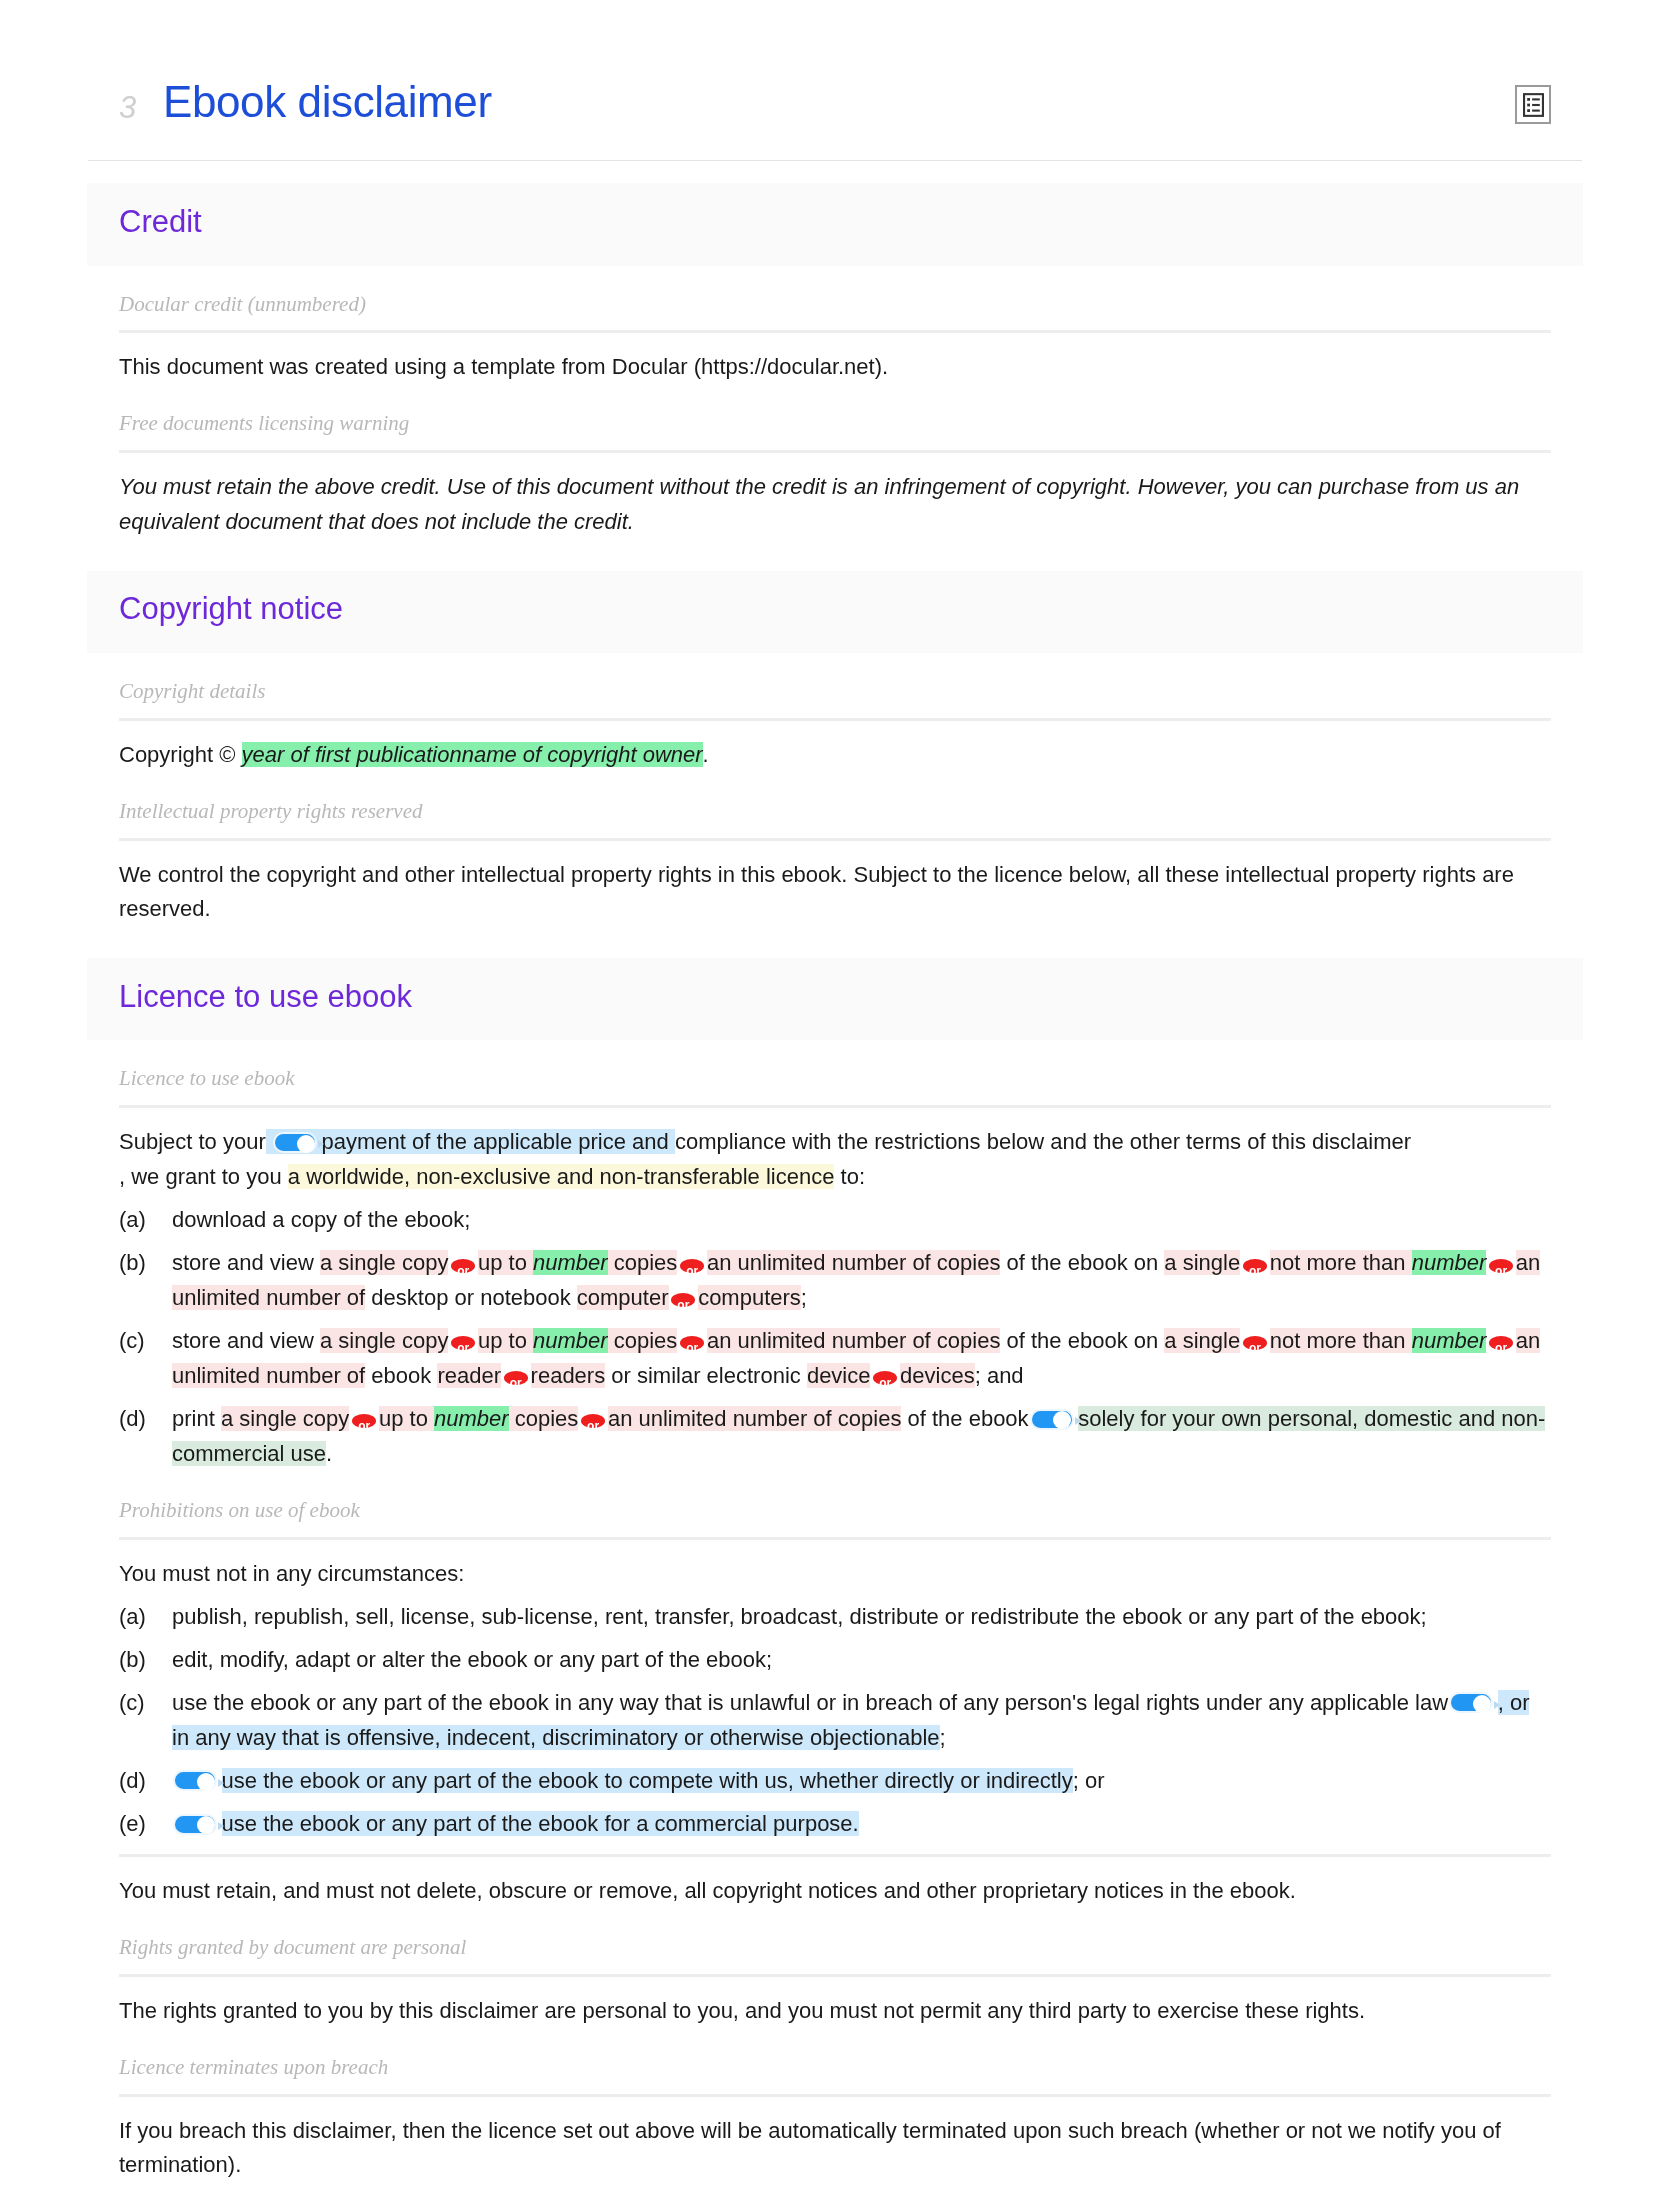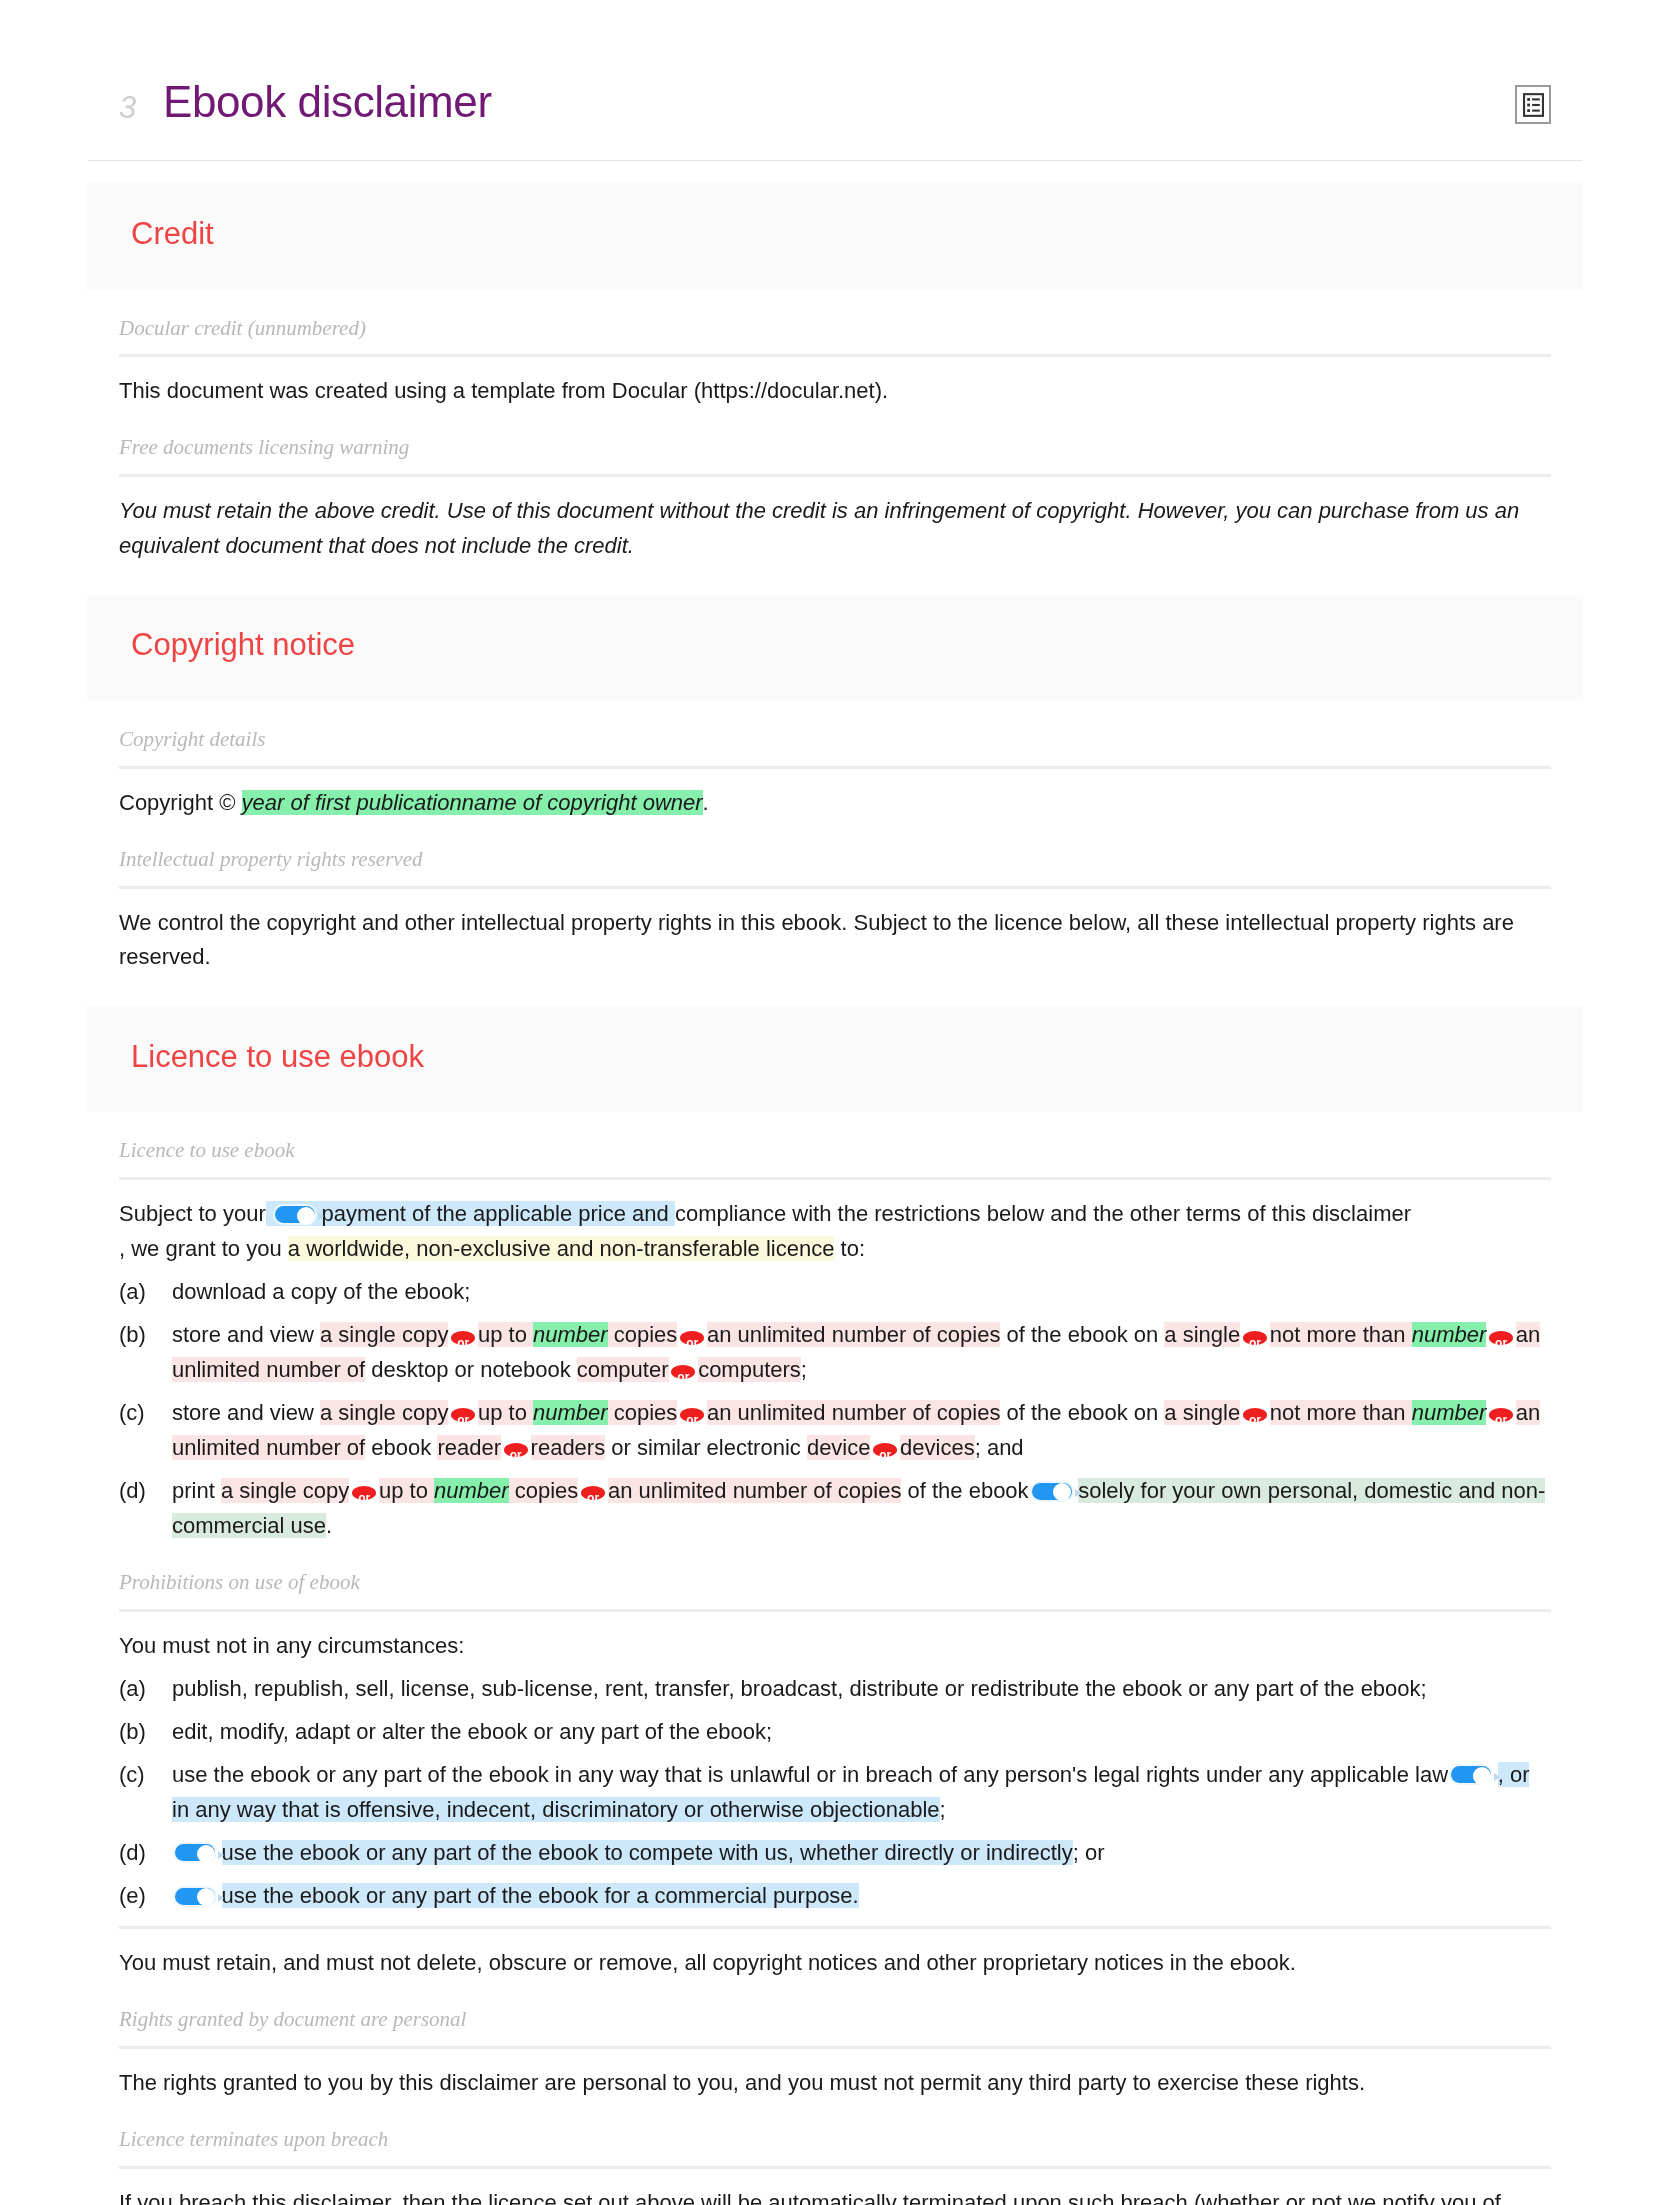--- a/index.html
+++ b/index.html
@@ -34,21 +34,21 @@
     font-weight: 400;
     line-height: 1;
     width: 44px;
     flex: 0 0 44px;
     padding-top: 15.4px;
     letter-spacing: -0.7px;
   }
   .doc-title {
     font-size: 44px;
     font-weight: 400;
-    color: #701a75;
+    color: #1d4ed8;
     line-height: 1.15;
     letter-spacing: -0.4px;
     margin: 0;
     flex: 1 1 auto;
   }
   .header-tools {
     flex: 0 0 auto;
     padding-top: 8.4px;
   }
   .icon-btn {
@@ -77,22 +77,22 @@
   
   .section-band {
     background: #fafafa;
     margin: 31px -32px 0 -32px;
     padding: 19.7px 32px 24px 32px;
   }
   .section-band.first { margin-top: 22.5px; }
   .section-title {
     font-size: 31px;
     font-weight: 400;
-    color: #ef4444;
-    margin: 12px;
+    color: #6d28d9;
+    margin: 0;
     line-height: 1.25;
   }
 
   
   .clause-label {
     font-size: 21px;
     font-style: italic;
     color: #b8b8b8;
     margin: 25px 0 0 0;
     line-height: 1.3;

